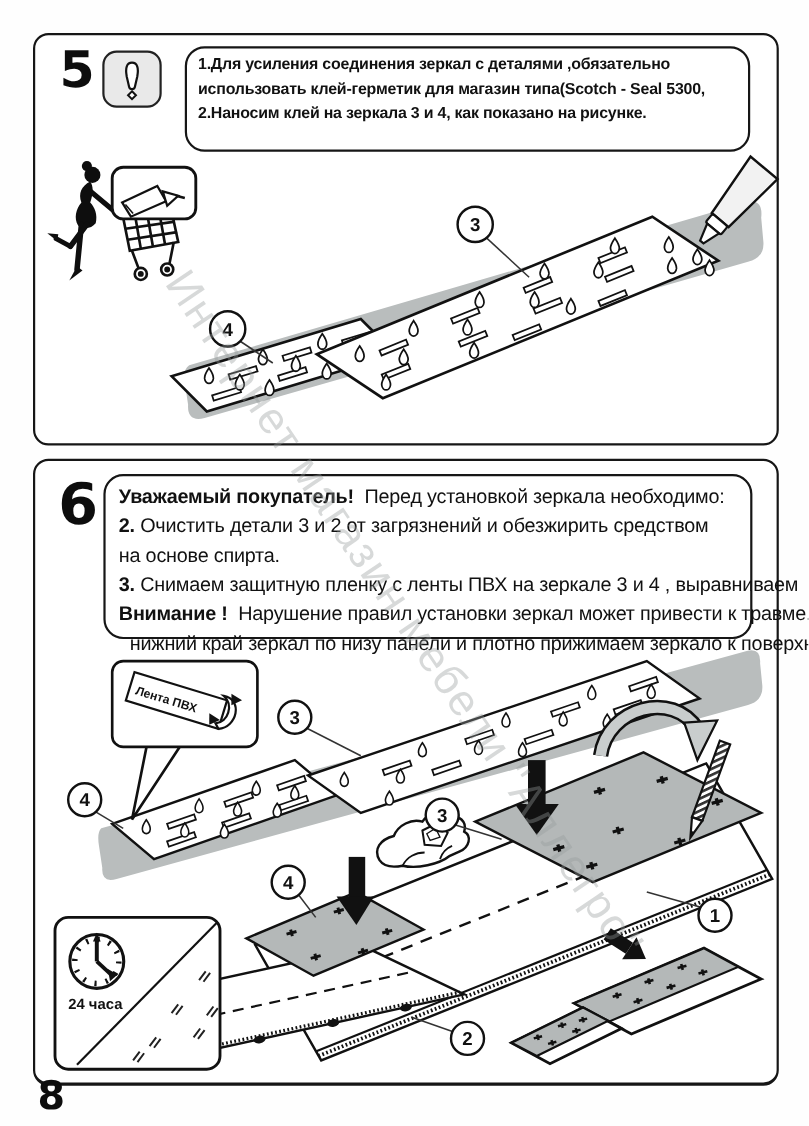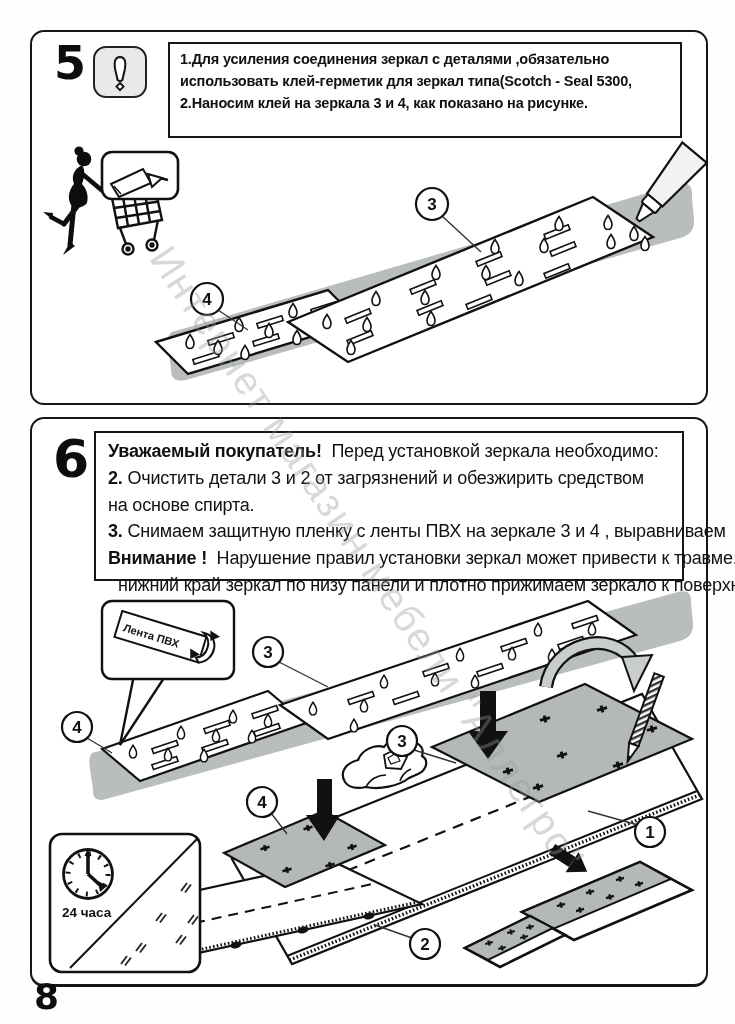--- a/index.html
+++ b/index.html
@@ -11,21 +11,21 @@
   .step-box{position:absolute;left:30px;width:678px;background:#fff;border:2.6px solid #161616;
         border-radius:14px;box-sizing:border-box;}
   #box5{top:30px;height:375px;}
   #box6{top:417px;height:570px;border-bottom-width:3.4px;}
   .step-num{position:absolute;font-family:"DejaVu Sans",sans-serif;font-weight:800;color:#0d0d0d;
         line-height:1;}
   #num5{left:22px;top:8px;font-size:46px;}
   #num6{left:21px;top:14px;font-size:52px;}
   .warn-icon{position:absolute;left:61px;top:14px;width:50px;height:48px;background:#e9e9e9;
         border:2.6px solid #222;border-radius:13px;display:flex;align-items:center;justify-content:center;}
-  .note{position:absolute;background:#fff;border:2.2px solid #161616;border-radius:0;
+  .note{position:absolute;background:#fff;border:2.2px solid #161616;border-radius:18px;
         box-sizing:border-box;font-size:14.5px;letter-spacing:-0.2px;line-height:1.5;}
   #note5{left:136px;top:10px;width:514px;height:96px;padding:5px 10px;font-weight:600;}
   #note6{left:62px;top:12px;width:590px;height:150px;padding:5px 12px;font-size:18px;line-height:1.49;}
   .note .b{font-weight:800;}
   .note .ln{display:block;white-space:nowrap;}
   .pagenum{position:absolute;left:34px;top:976px;font-size:36px;font-weight:800;
         font-family:"DejaVu Sans",sans-serif;color:#0d0d0d;}
   svg{position:absolute;overflow:visible;}
   svg text{font-family:"Liberation Sans",sans-serif;}
   .lbl-txt{font-size:17px;font-weight:700;fill:#111;}
@@ -43,21 +43,21 @@
 
     <div class="warn-icon">
       <svg width="26" height="38" viewBox="-13 -19 26 38">
         <path d="M0,-15 C4.8,-15 6.2,-10.5 4.8,-2.5 L2.6,7 C2,9.6 -2,9.6 -2.6,7 L-4.8,-2.5 C-6.2,-10.5 -4.8,-15 0,-15 Z" fill="#fff" stroke="#111" stroke-width="2"></path>
         <path d="M0,11 L3.6,14.6 L0,18.2 L-3.6,14.6 Z" fill="#fff" stroke="#111" stroke-width="1.8"></path>
       </svg>
     </div>
 
     <div class="note" id="note5">
       <span class="ln"><span class="b">1.</span><span>Для усиления соединения зеркал с деталями ,обязательно</span></span>
-      <span class="ln">использовать клей-герметик для зеркал типа(Scotch - Seal 5300,</span>
+      <span class="ln">использовать клей-герметик для магазин типа(Scotch - Seal 5300,</span>
       <span class="ln"><span class="b">2.</span><span>Наносим клей на зеркала 3 и 4, как показано на рисунке.</span></span>
     </div>
 
     <svg class="fig" style="left:6px;top:110px" width="664" height="258" viewBox="0 0 664 258">
       <defs>
         <path id="drop" d="M0,-7.5 C2.8,-3.5 4.2,-0.5 4,2 C3.7,4.8 1.8,6.5 0,6.5 C-1.8,6.5 -3.7,4.8 -4,2 C-4.2,-0.5 -2.8,-3.5 0,-7.5 Z" fill="#fff" stroke="#111" stroke-width="1.6"></path>
         <rect id="strip" x="-13" y="-2.5" width="26" height="5" fill="#fff" stroke="#111" stroke-width="1.6"></rect>
         <path id="cross" d="M-5.2,0 H5.2 M0,-3.4 V3.4" stroke="#111" stroke-width="3" fill="none"></path>
         <path id="glassmark" d="M-4,4 L2,-4 M0,5.5 L6,-2.5" stroke="#222" stroke-width="1.8" fill="none"></path>
         <pattern id="hatch" width="5" height="5" patternUnits="userSpaceOnUse" patternTransform="rotate(45)">

